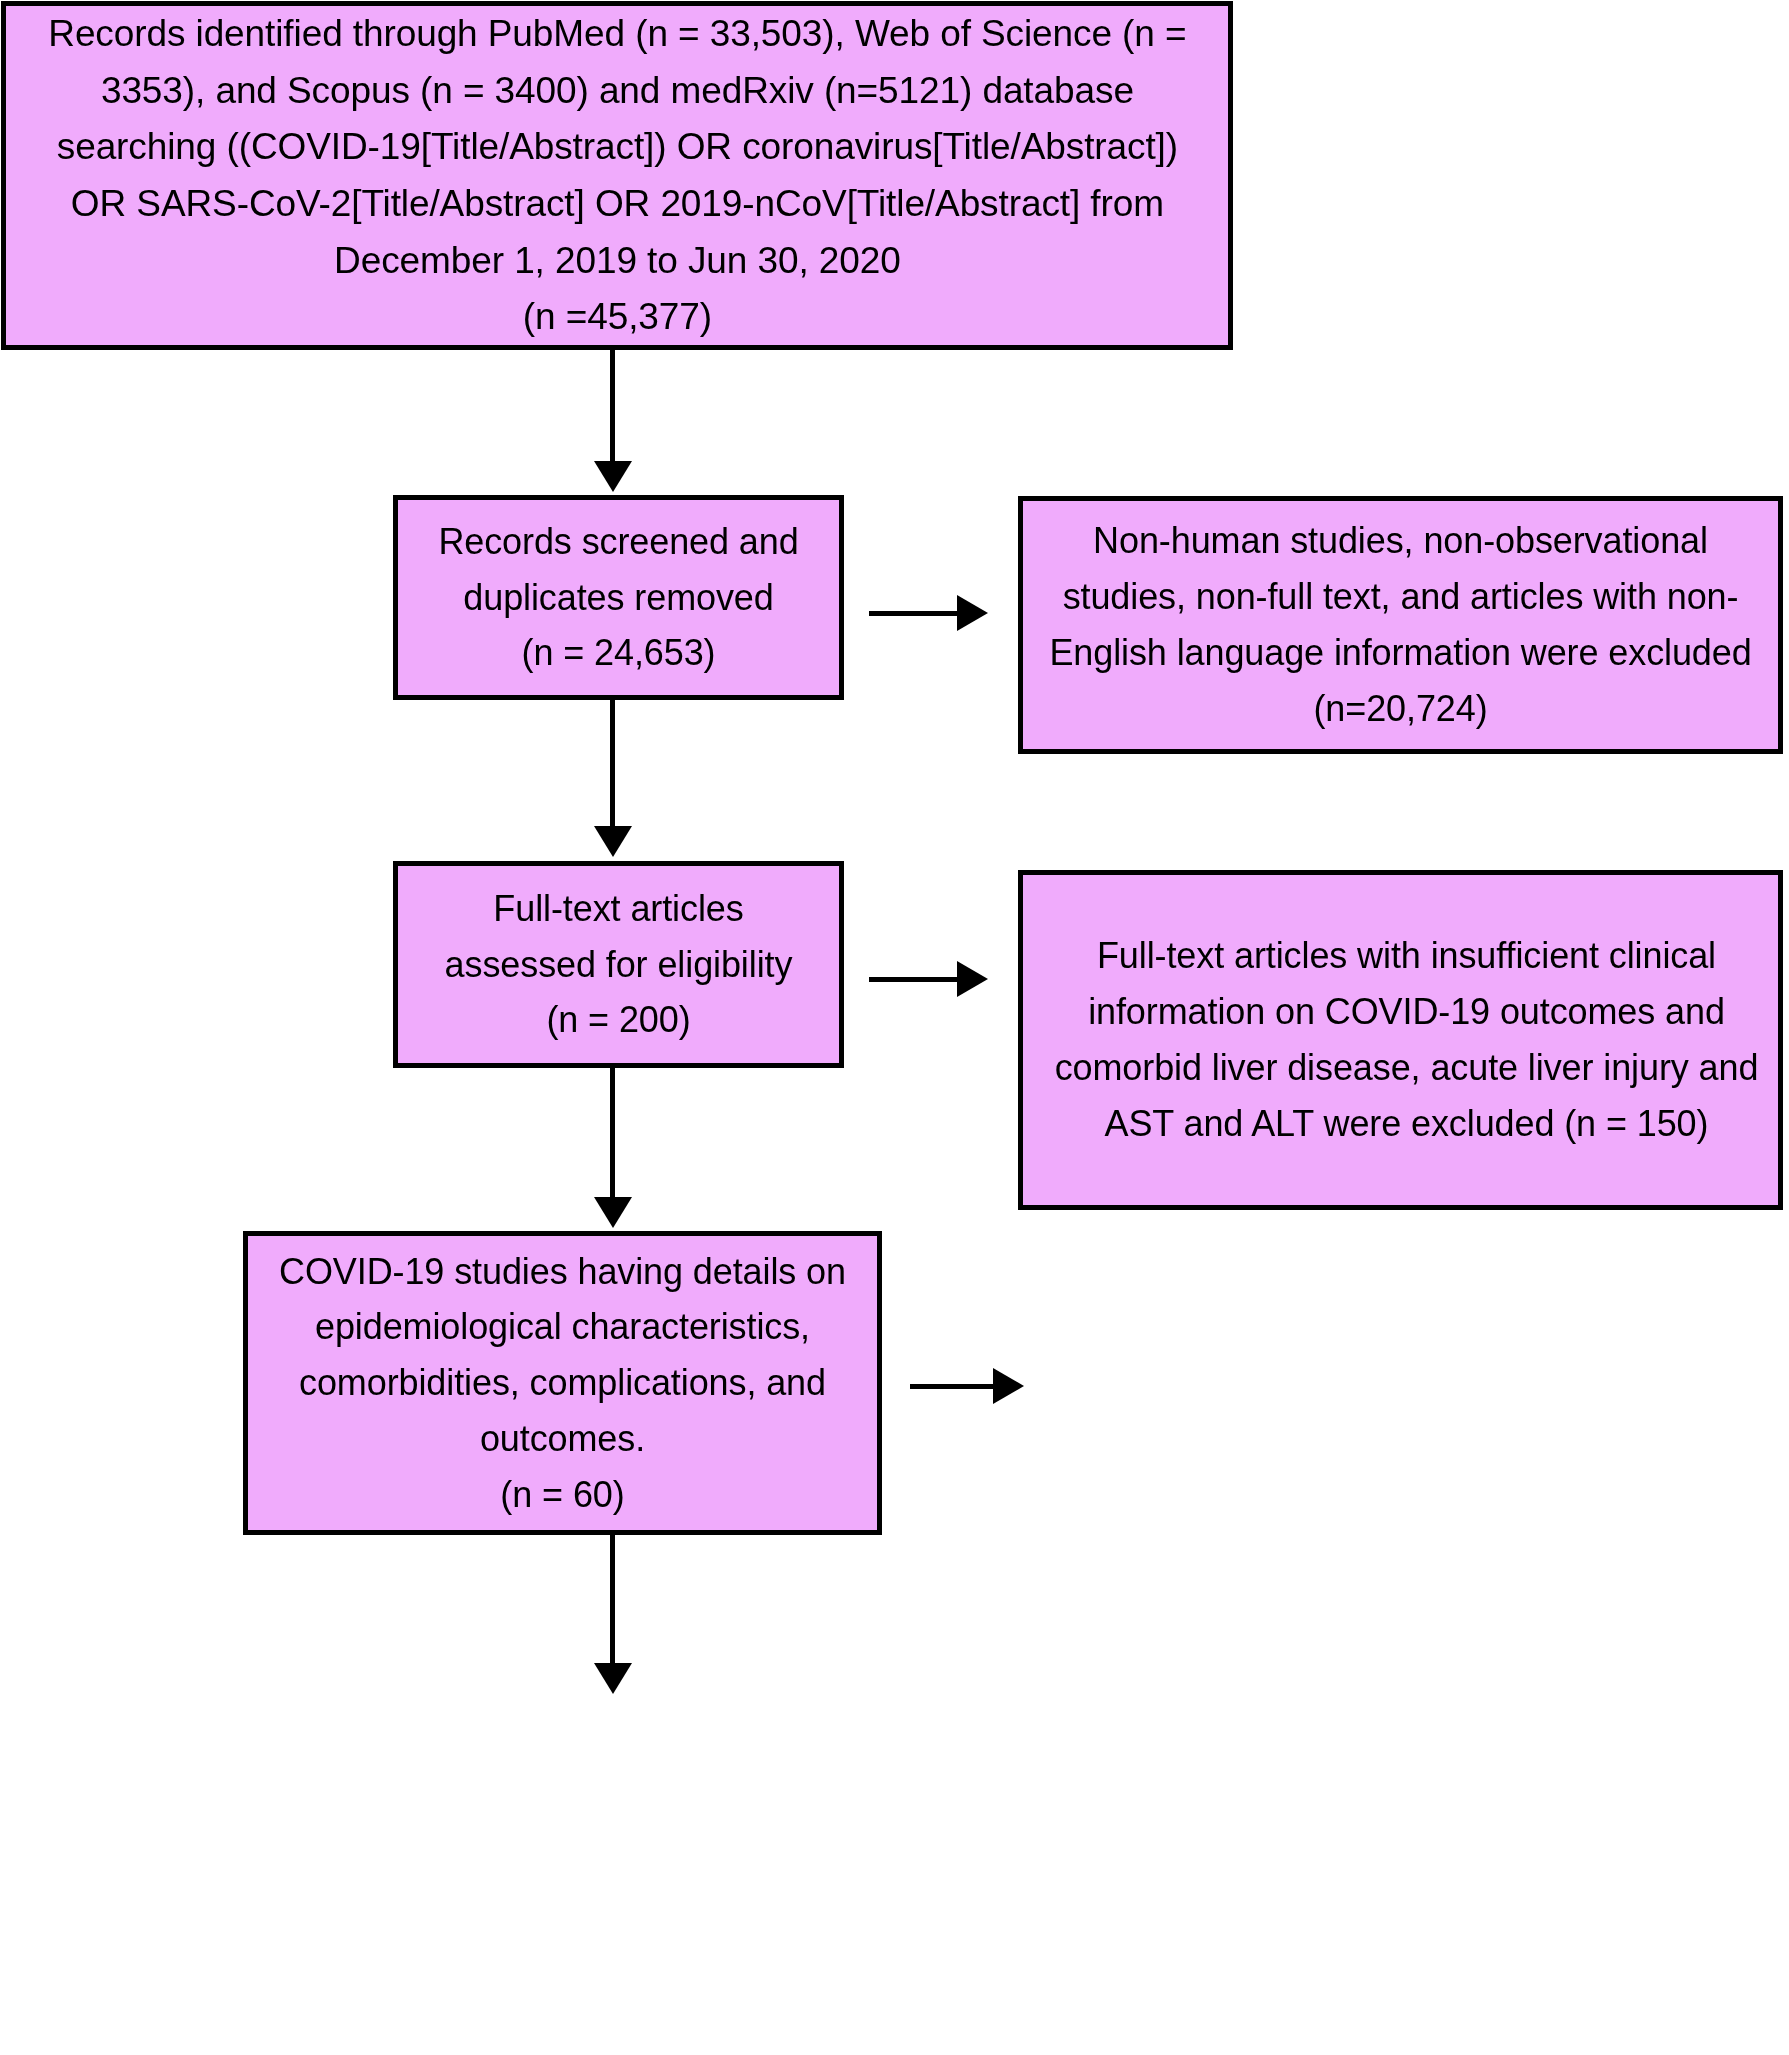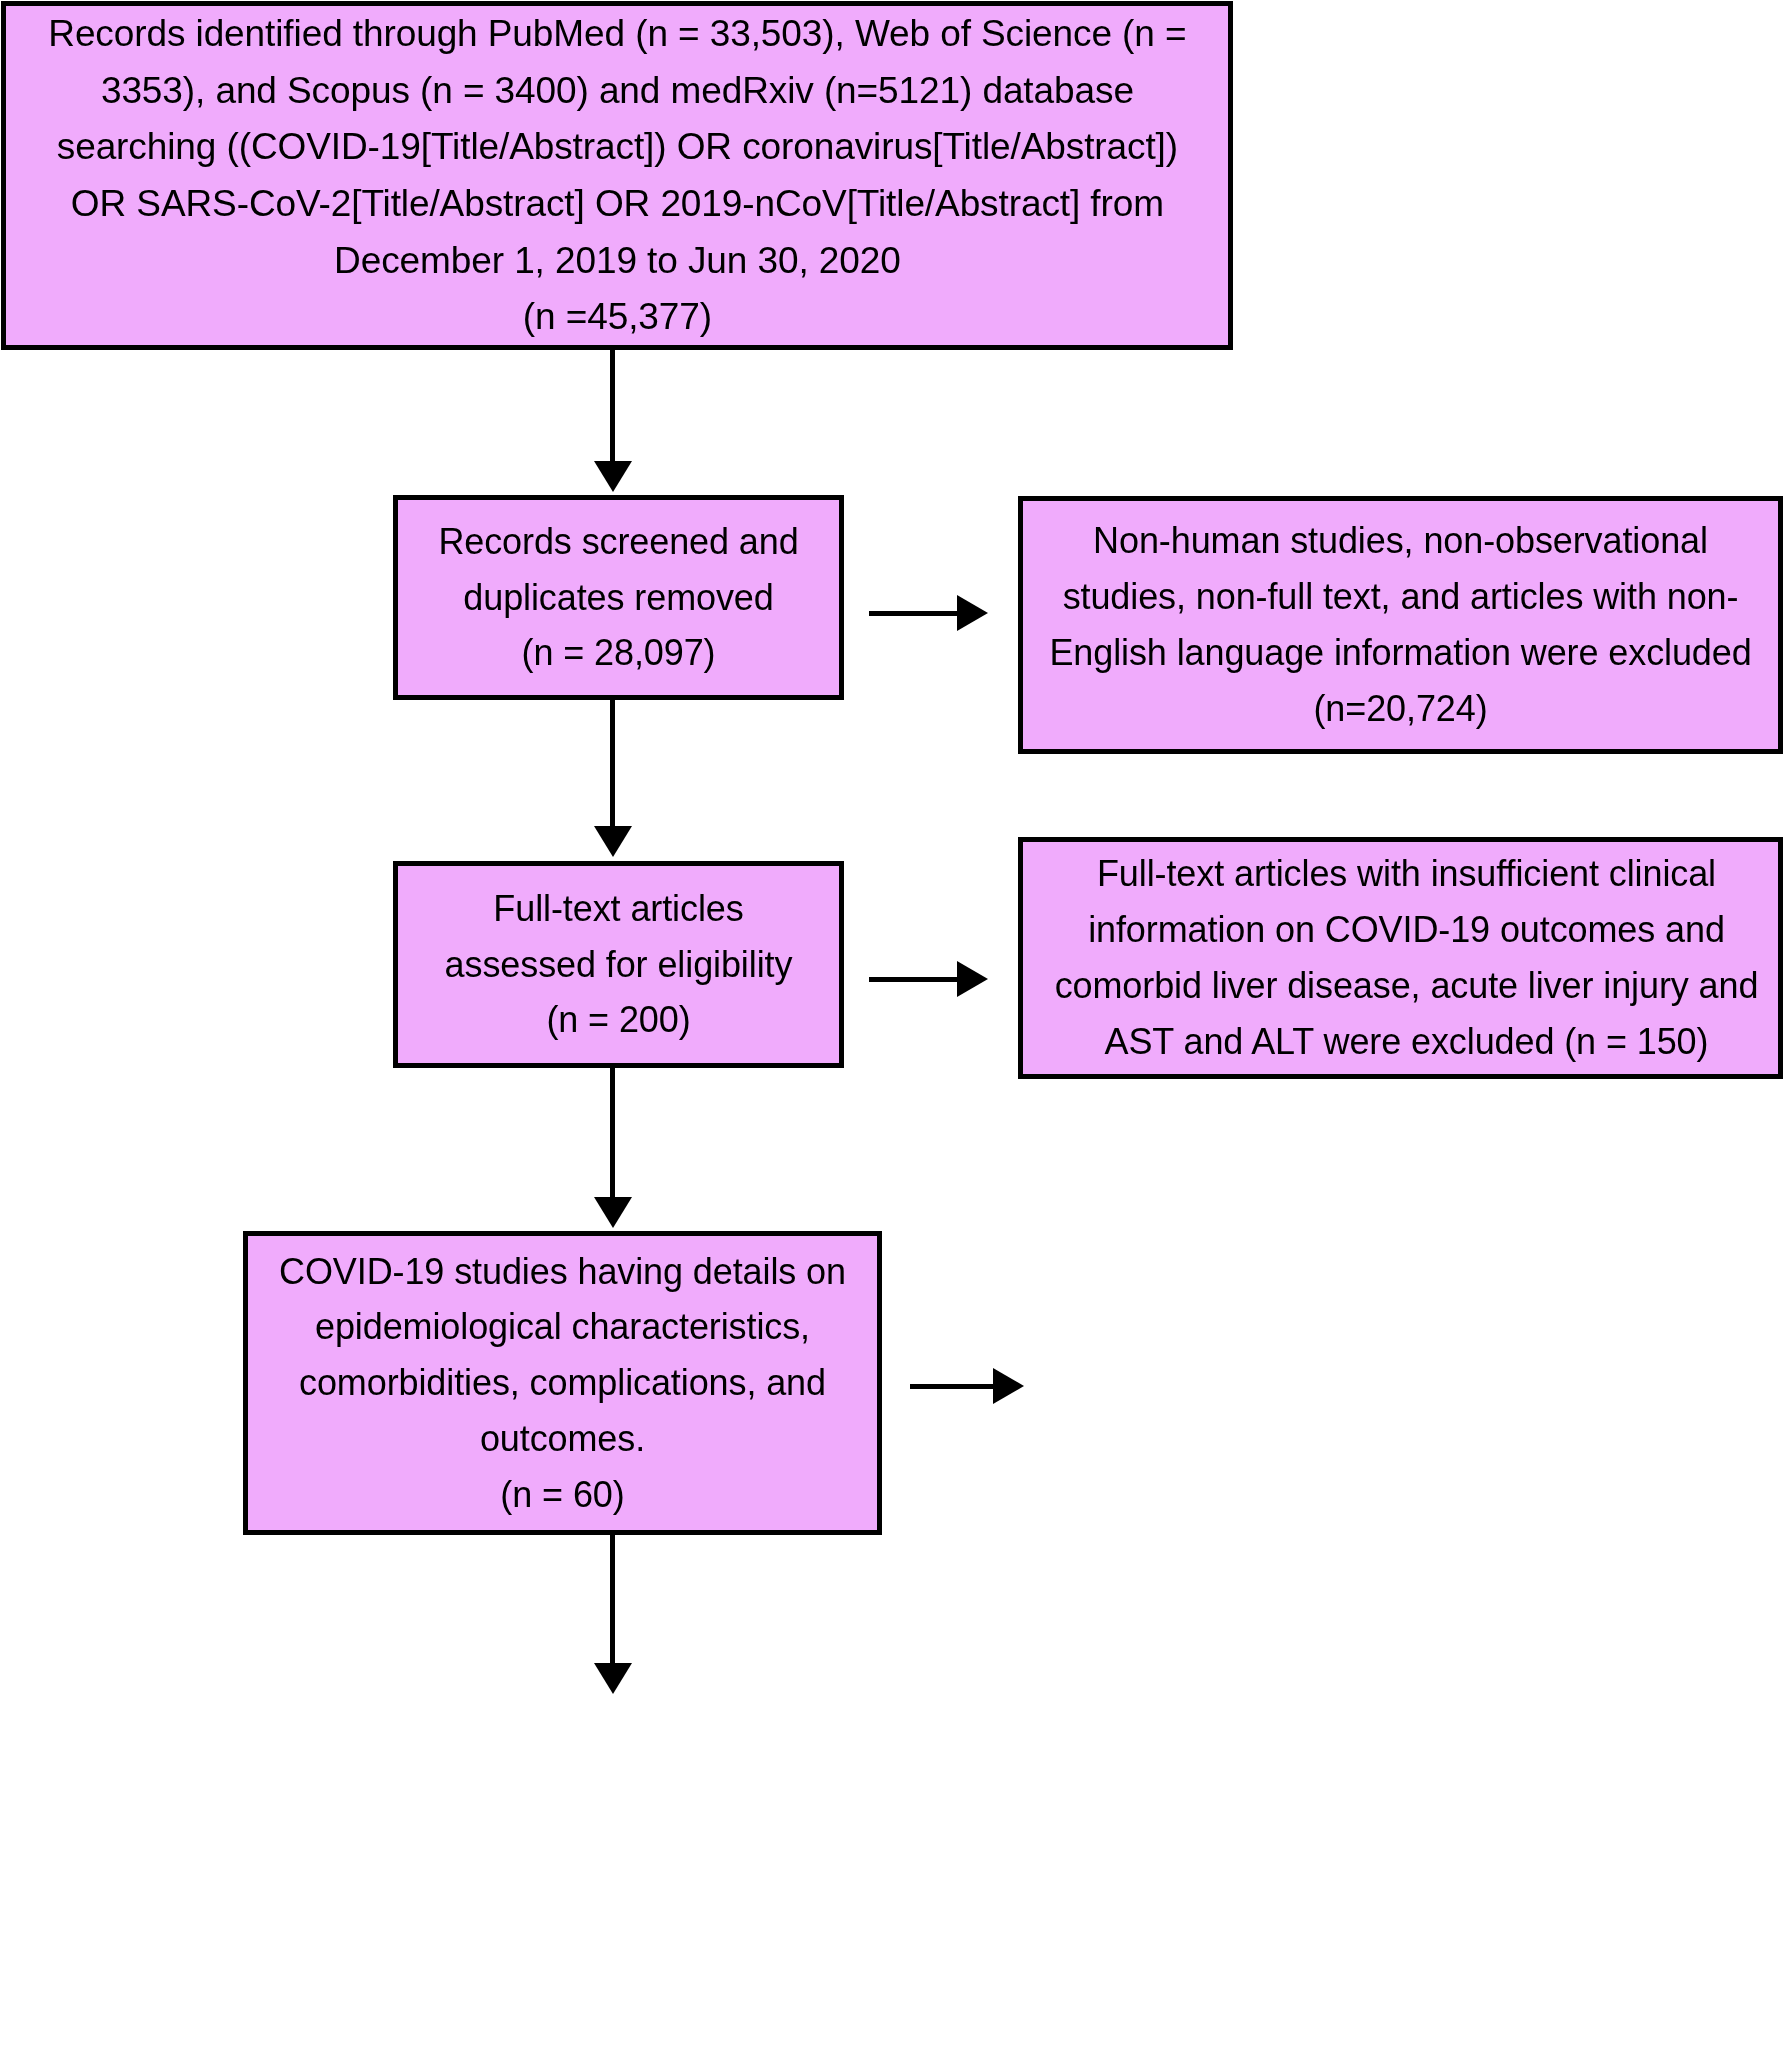--- a/index.html
+++ b/index.html
@@ -38,21 +38,21 @@
   }
 
   
   #box-identification { left: 1.4px;    top: 1.4px;    width: 1232px; height: 349px; }
   #box-identification .txt { font-size: 37px; line-height: 1.53; }
 
   #box-screened      { left: 393px;  top: 495px;  width: 451px;  height: 205px; }
   #box-excluded-1    { left: 1018px; top: 496px;  width: 765px; height: 258px; justify-content: flex-end; }
 
   #box-fulltext      { left: 393px;  top: 861px; width: 451px;  height: 207px; }
-  #box-excluded-2    { left: 1018px; top: 837px; width: 765px; height: 242px; padding-left: 12px; }
+  #box-excluded-2    { left: 1018px; top: 870px; width: 765px; height: 340px; padding-left: 12px; }
 
   #box-studies       { left: 243px;  top: 1231px; width: 639px;  height: 304px; }
   #box-excluded-3    { left: 1029px; top: 1258px; width: 690px;  height: 260px; }
 
   #box-included      { left: 191px;  top: 1698px; width: 845px; height: 355px; }
 
   
   .conn {
     position: absolute;
     pointer-events: none;
@@ -128,21 +128,21 @@
 
 <div id="page">
 
   <div class="node" id="box-identification">
     <span class="txt">Records identified through PubMed (n = 33,503), Web of Science (n = 3353), and Scopus (n = 3400) and medRxiv (n=5121) database searching ((COVID-19[Title/Abstract]) OR coronavirus[Title/Abstract]) OR SARS-CoV-2[Title/Abstract] OR 2019-nCoV[Title/Abstract] from December 1, 2019 to Jun 30, 2020
 (n =45,377)</span>
   </div>
 
   <div class="node" id="box-screened">
     <span class="txt">Records screened and duplicates removed
-(n = 28,097)</span>
+(n = 24,653)</span>
   </div>
 
   <div class="node" id="box-excluded-1">
     <span class="txt">Non-human studies, non-observational studies, non-full text, and articles with non-English language information were excluded (n=20,724)</span>
   </div>
 
   <div class="node" id="box-fulltext">
     <span class="txt">Full-text articles assessed for eligibility
 (n = 200)</span>
   </div>

